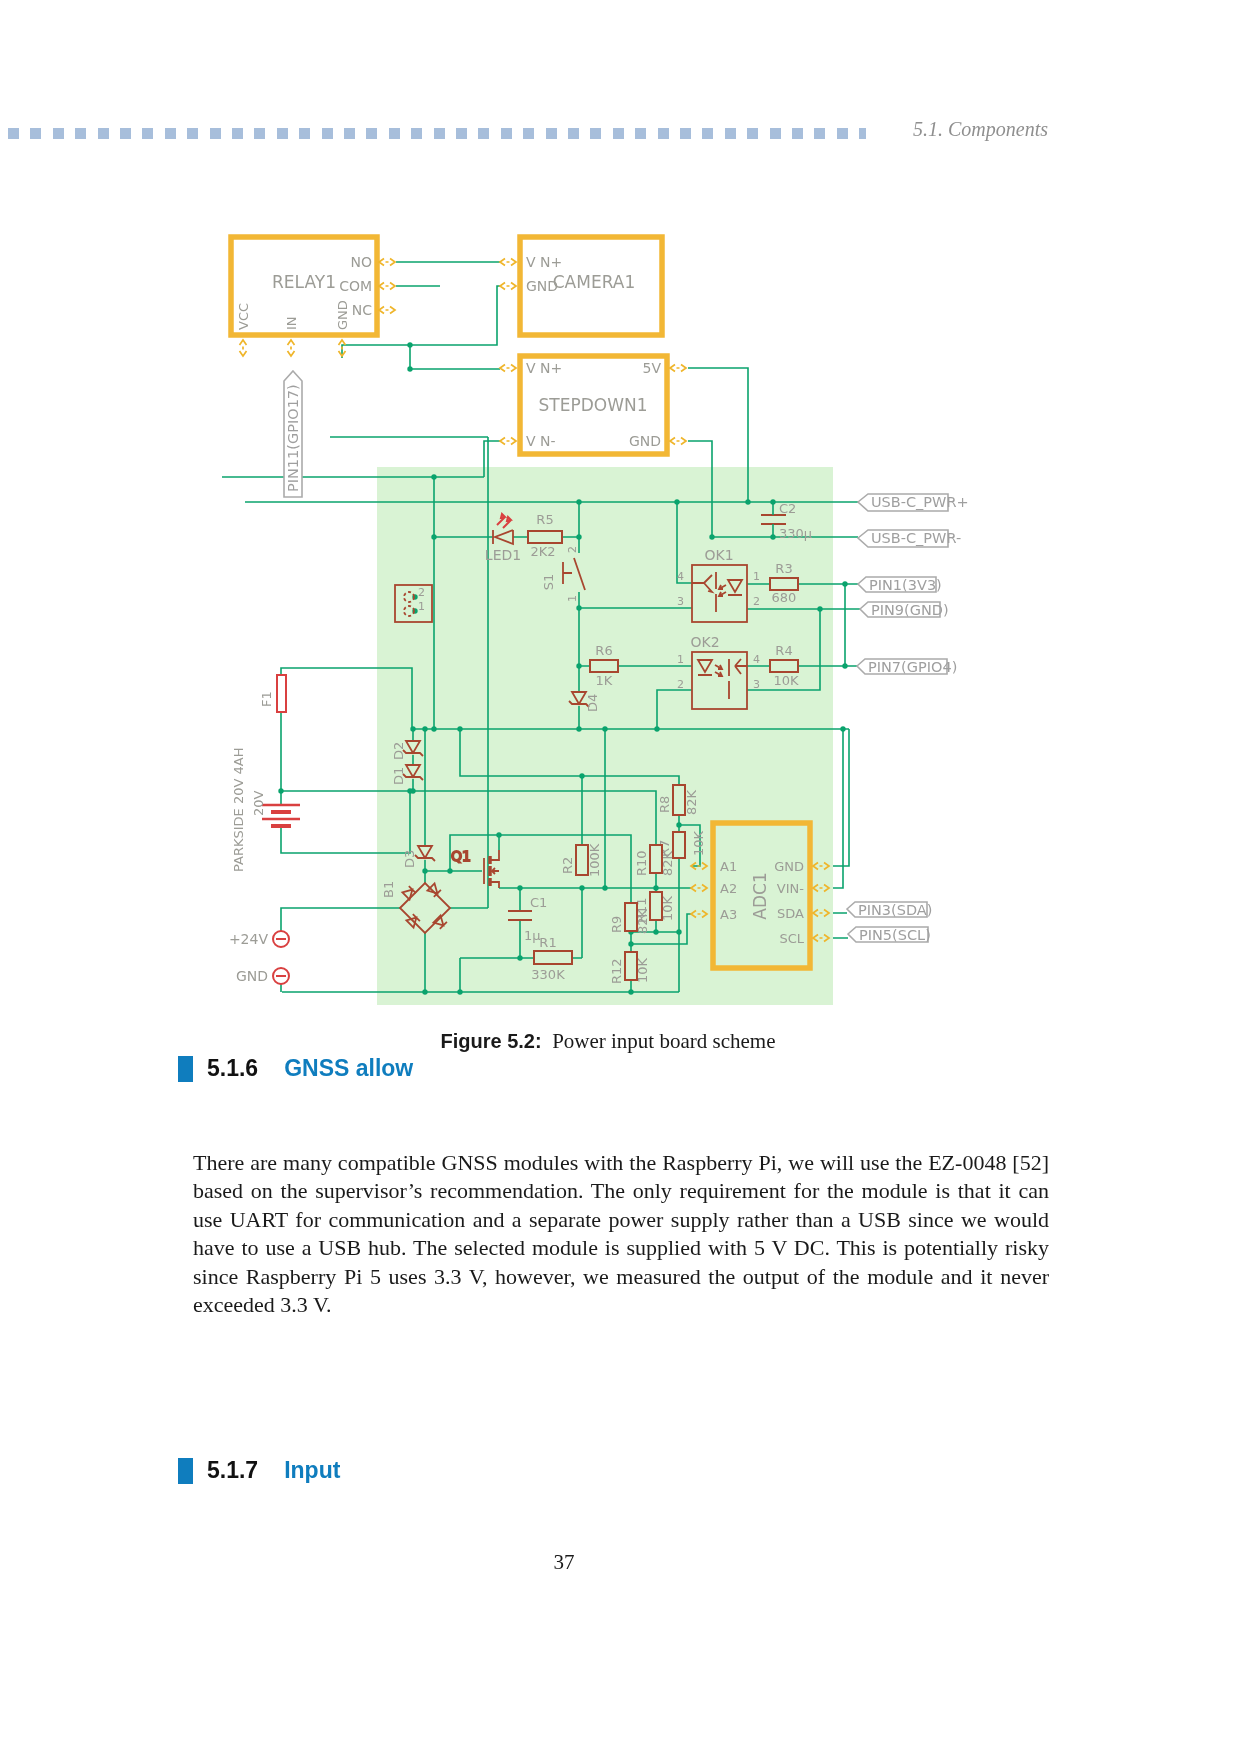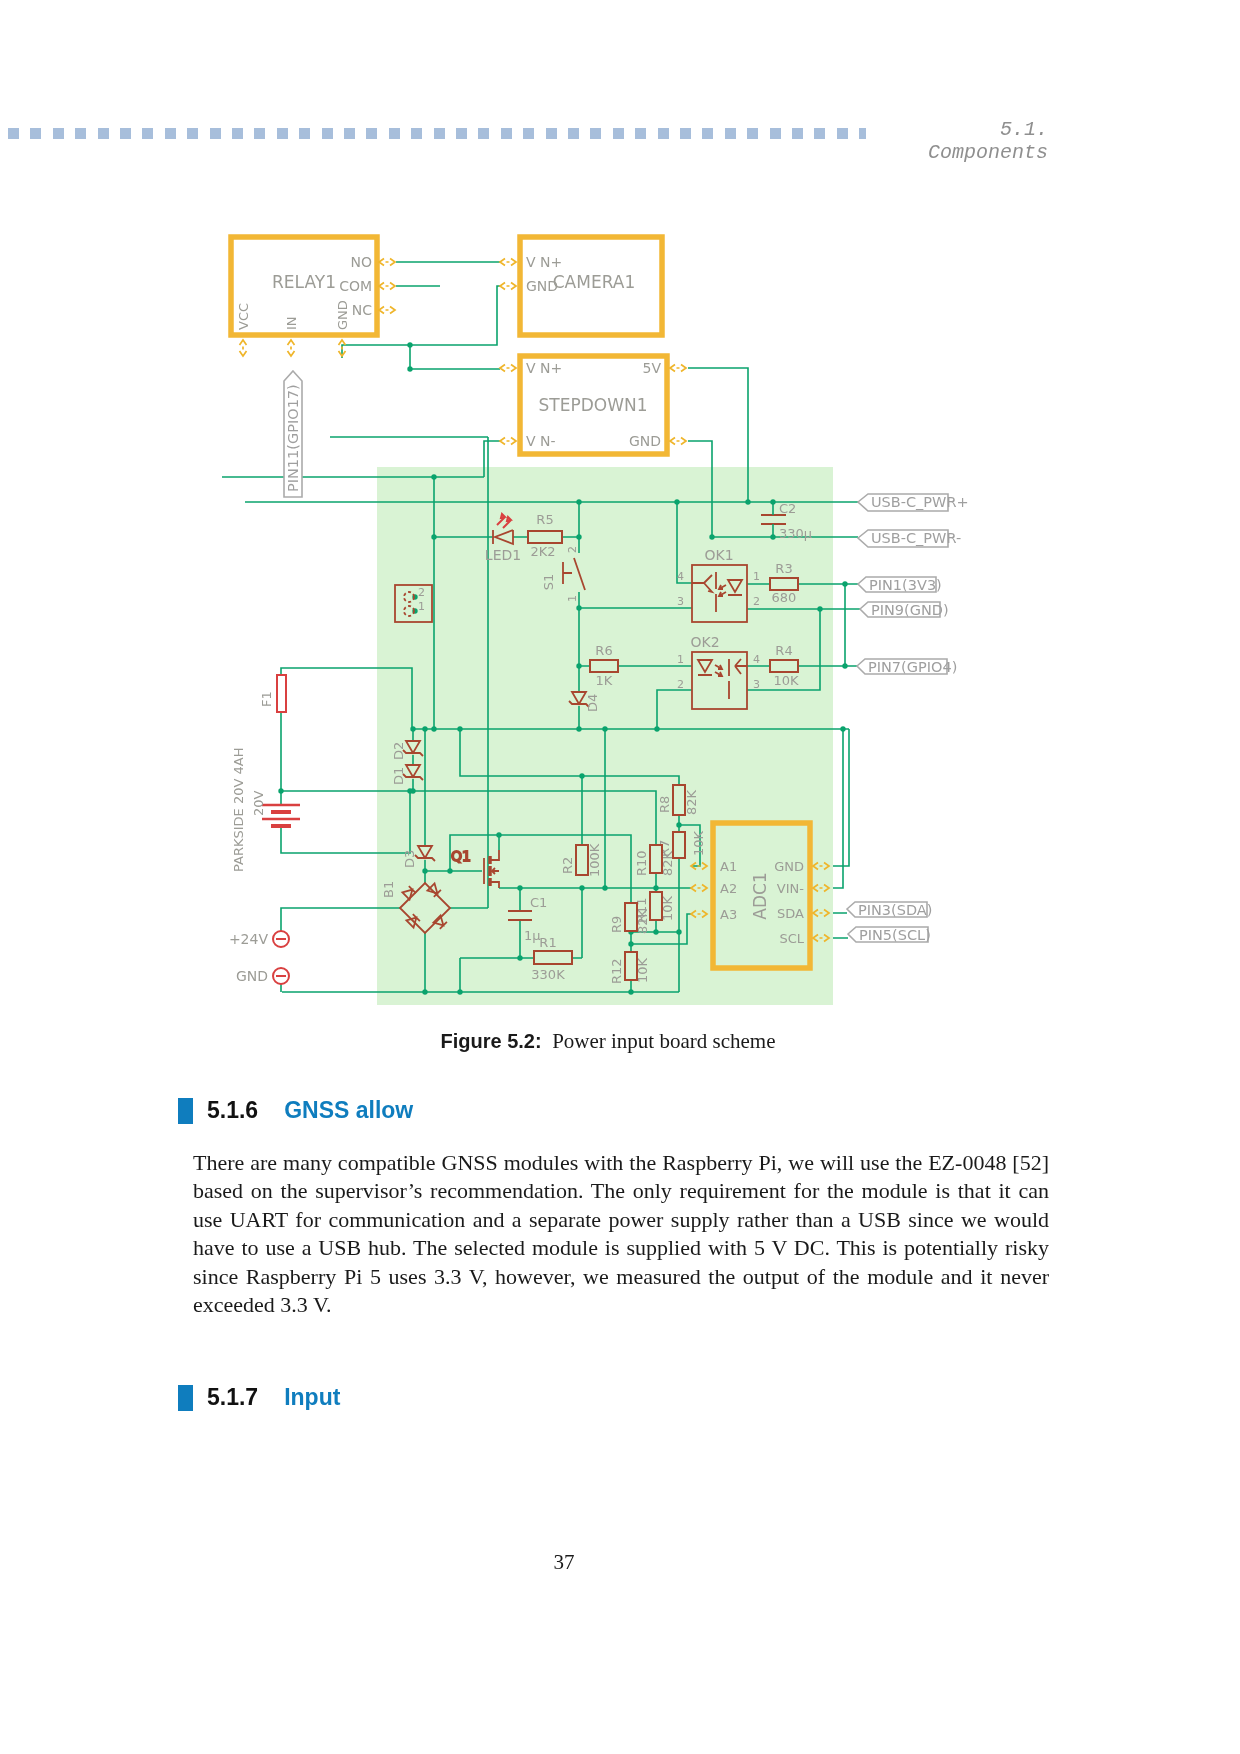--- a/index.html
+++ b/index.html
@@ -1,21 +1,21 @@
 <!DOCTYPE html>
 <html><head>
 <meta charset="utf-8">
 <style>
   html,body{margin:0;padding:0;background:#fff;}
   .page{position:relative;width:1240px;height:1754px;background:#fff;overflow:hidden;
         font-family:"Liberation Serif",serif;color:#1a1a1a;}
   .hdr-dashes{position:absolute;top:128px;left:8px;width:858px;height:11px;
         background:repeating-linear-gradient(90deg,#a7bedb 0 11px,transparent 11px 22.4px);}
   .hdr-title{position:absolute;top:118px;left:870px;width:178px;text-align:right;
-        font-family:Liberation Mono, monospace;font-style:italic;font-size:20px;color:#8f8f8f;}
+        font-family:Liberation Serif, serif;font-style:italic;font-size:20px;color:#8f8f8f;}
   .schwrap{position:absolute;top:0;left:0;}
   .caption{position:absolute;top:1029px;left:0;width:1216px;text-align:center;font-size:21px;}
   .caption .cl{font-family:"Liberation Sans",sans-serif;font-weight:bold;font-size:20px;}
   .caption .ct{font-family:"Liberation Serif",serif;}
   .sechead{position:absolute;left:178px;display:flex;align-items:center;
         font-family:"Liberation Sans",sans-serif;font-weight:bold;font-size:23px;}
   .sechead .sq{width:15px;height:26px;background:#0f7dbe;margin-right:14px;}
   .sechead .num{color:#111;margin-right:26px;}
   .sechead .ttl{color:#0f7dbe;}
   .para{position:absolute;left:193px;width:856px;font-size:22px;line-height:28.4px;
@@ -388,27 +388,27 @@
       <use href="#pah" transform="translate(813,913)"></use>
         <use href="#pah" transform="translate(813,938)"></use>
     </g>
   </svg>
 
   <div class="caption">
     <span class="cl">Figure 5.2:</span>
     <span class="ct">&nbsp;<span>Power input board scheme</span></span>
   </div>
 
-  <div class="sechead" style="top:1097px;justify-content:flex-end;">
+  <div class="sechead" style="top:1055px;justify-content:flex-end;">
     <div class="sq"></div>
     <div class="num">5.1.6</div>
     <div class="ttl">GNSS allow</div>
   </div>
   <div class="para" style="top:1149px;">There are many compatible GNSS modules with the Raspberry Pi, we will use the EZ-0048 [52] based on the supervisor’s recommendation. The only requirement for the module is that it can use UART for communication and a separate power supply rather than a USB since we would have to use a USB hub. The selected module is supplied with 5 V DC. This is potentially risky since Raspberry Pi 5 uses 3.3 V, however, we measured the output of the module and it never exceeded 3.3 V.</div>
 
-  <div class="sechead" style="top:1384px;">
+  <div class="sechead" style="top:1457px;">
     <div class="sq"></div>
     <div class="num">5.1.7</div>
     <div class="ttl">Input</div>
   </div>
 
   <div class="pageno">37</div>
 </div>
 
 </body></html>

